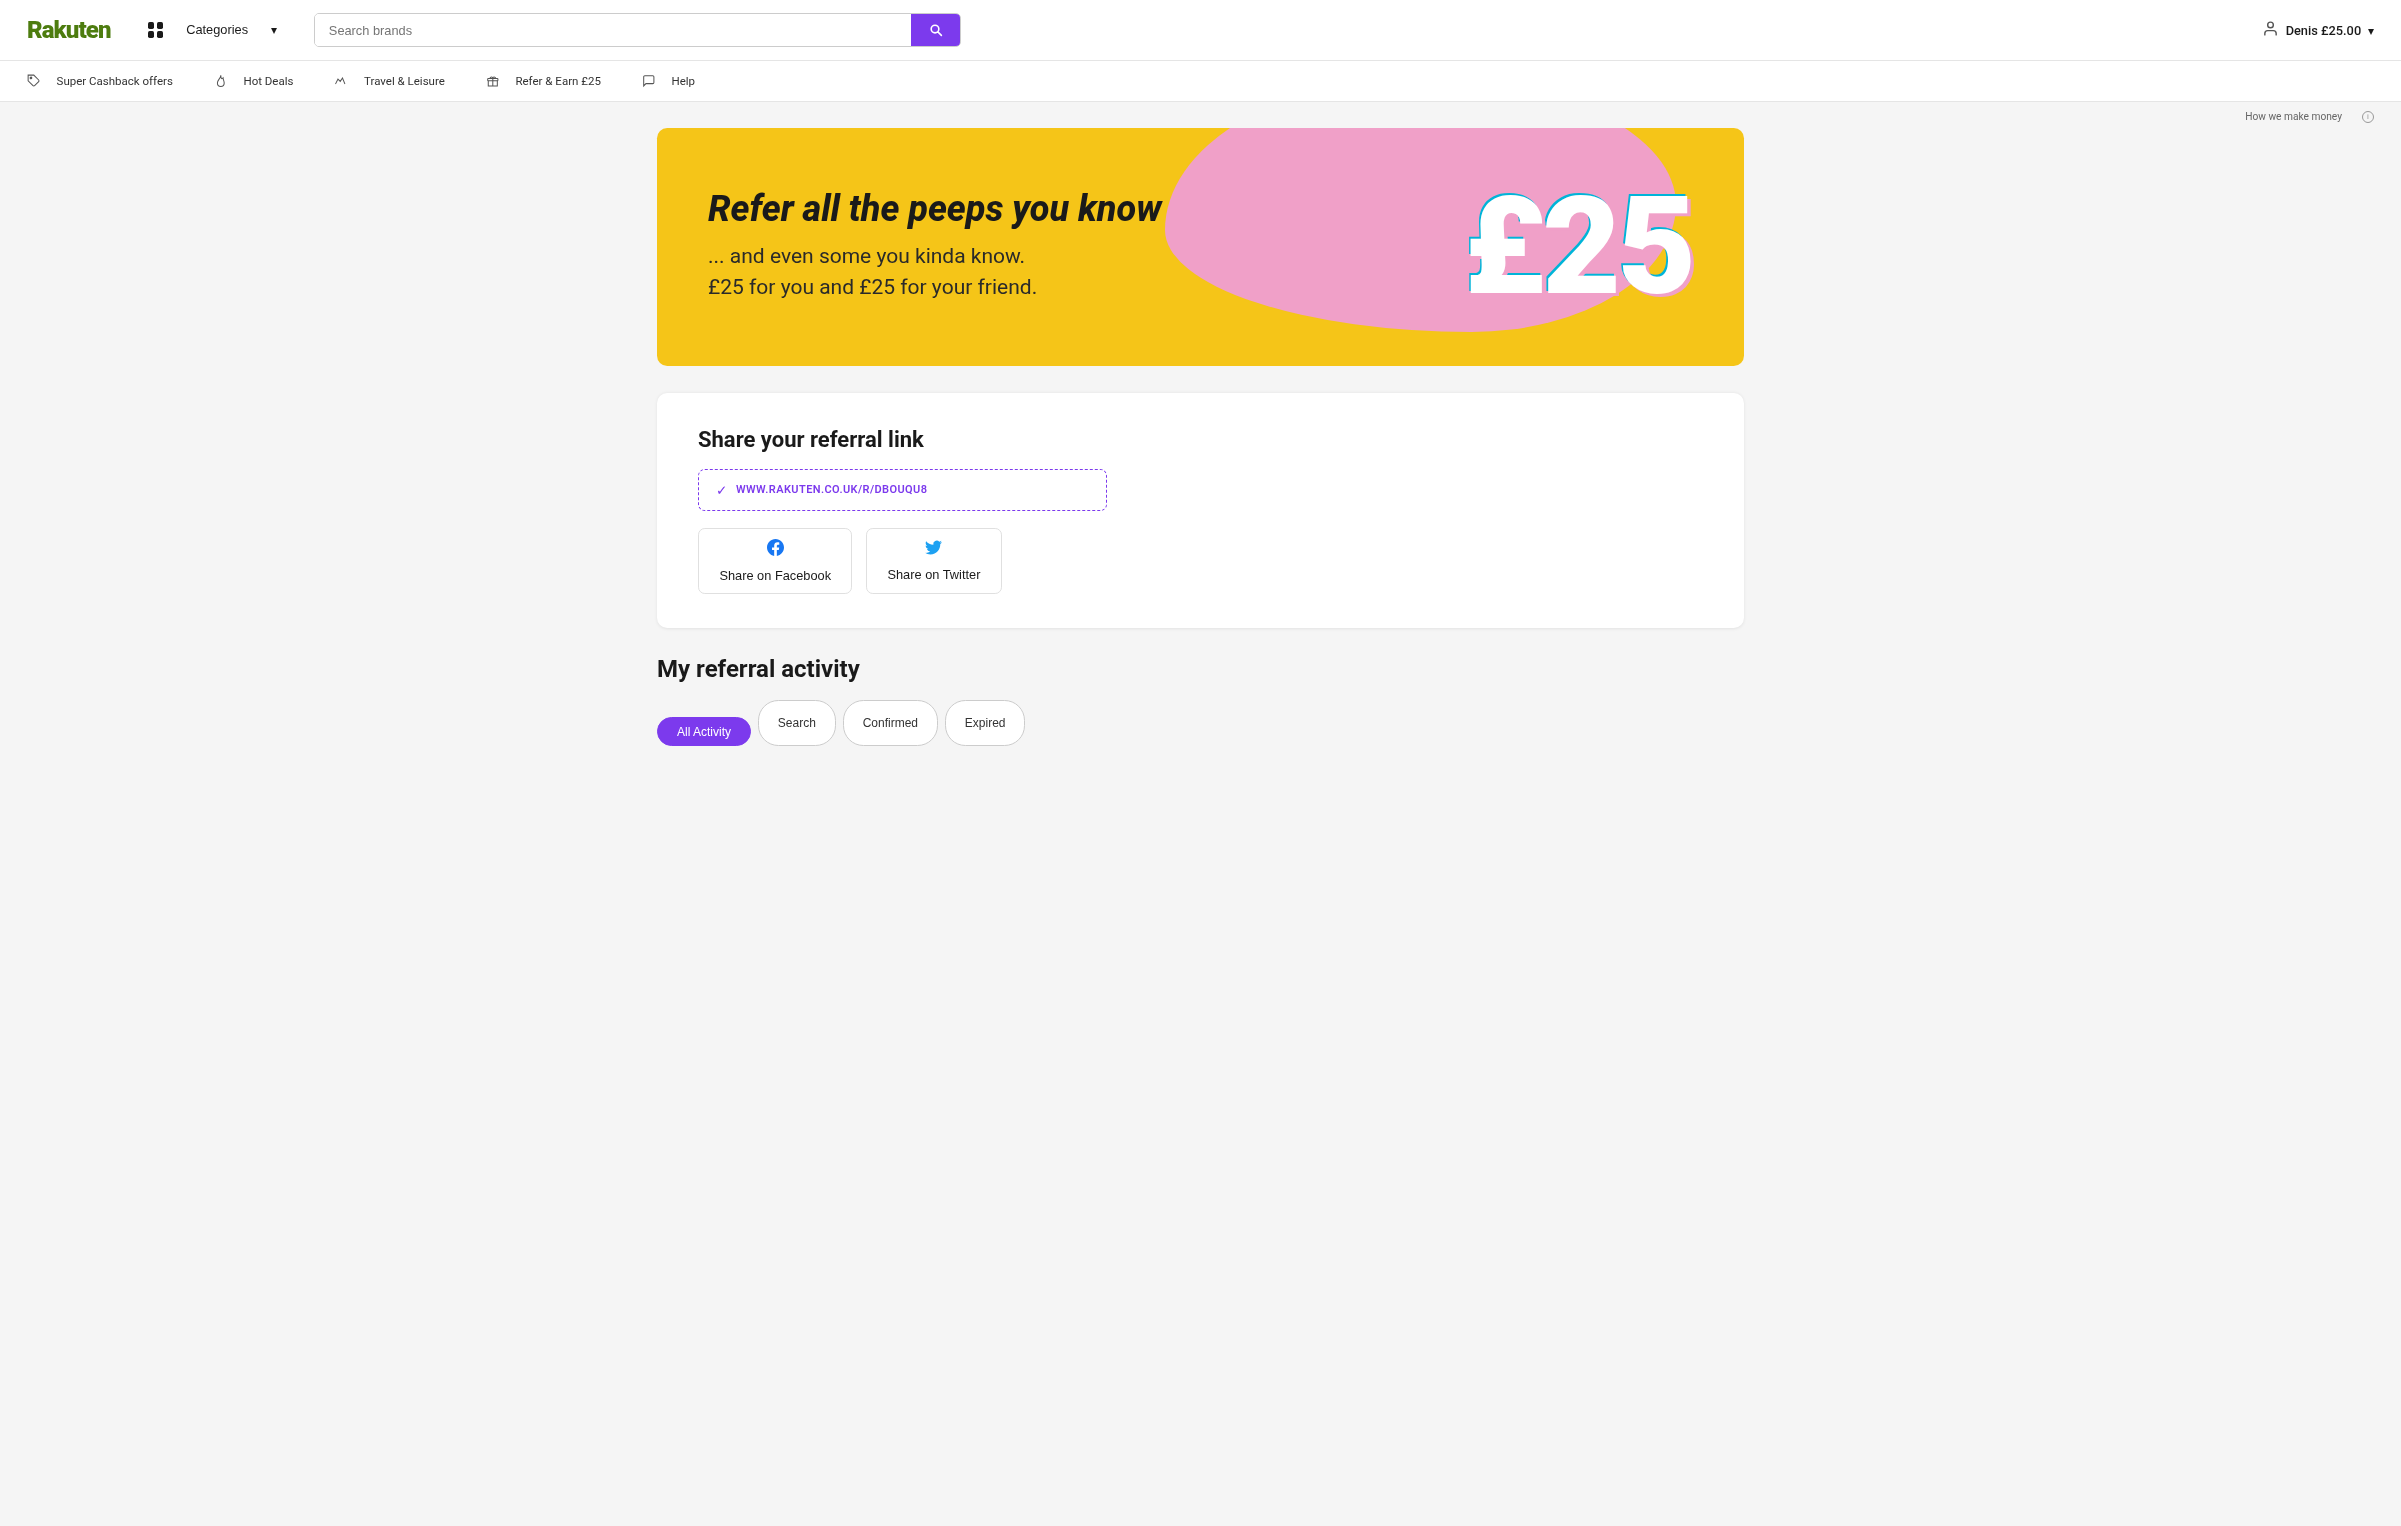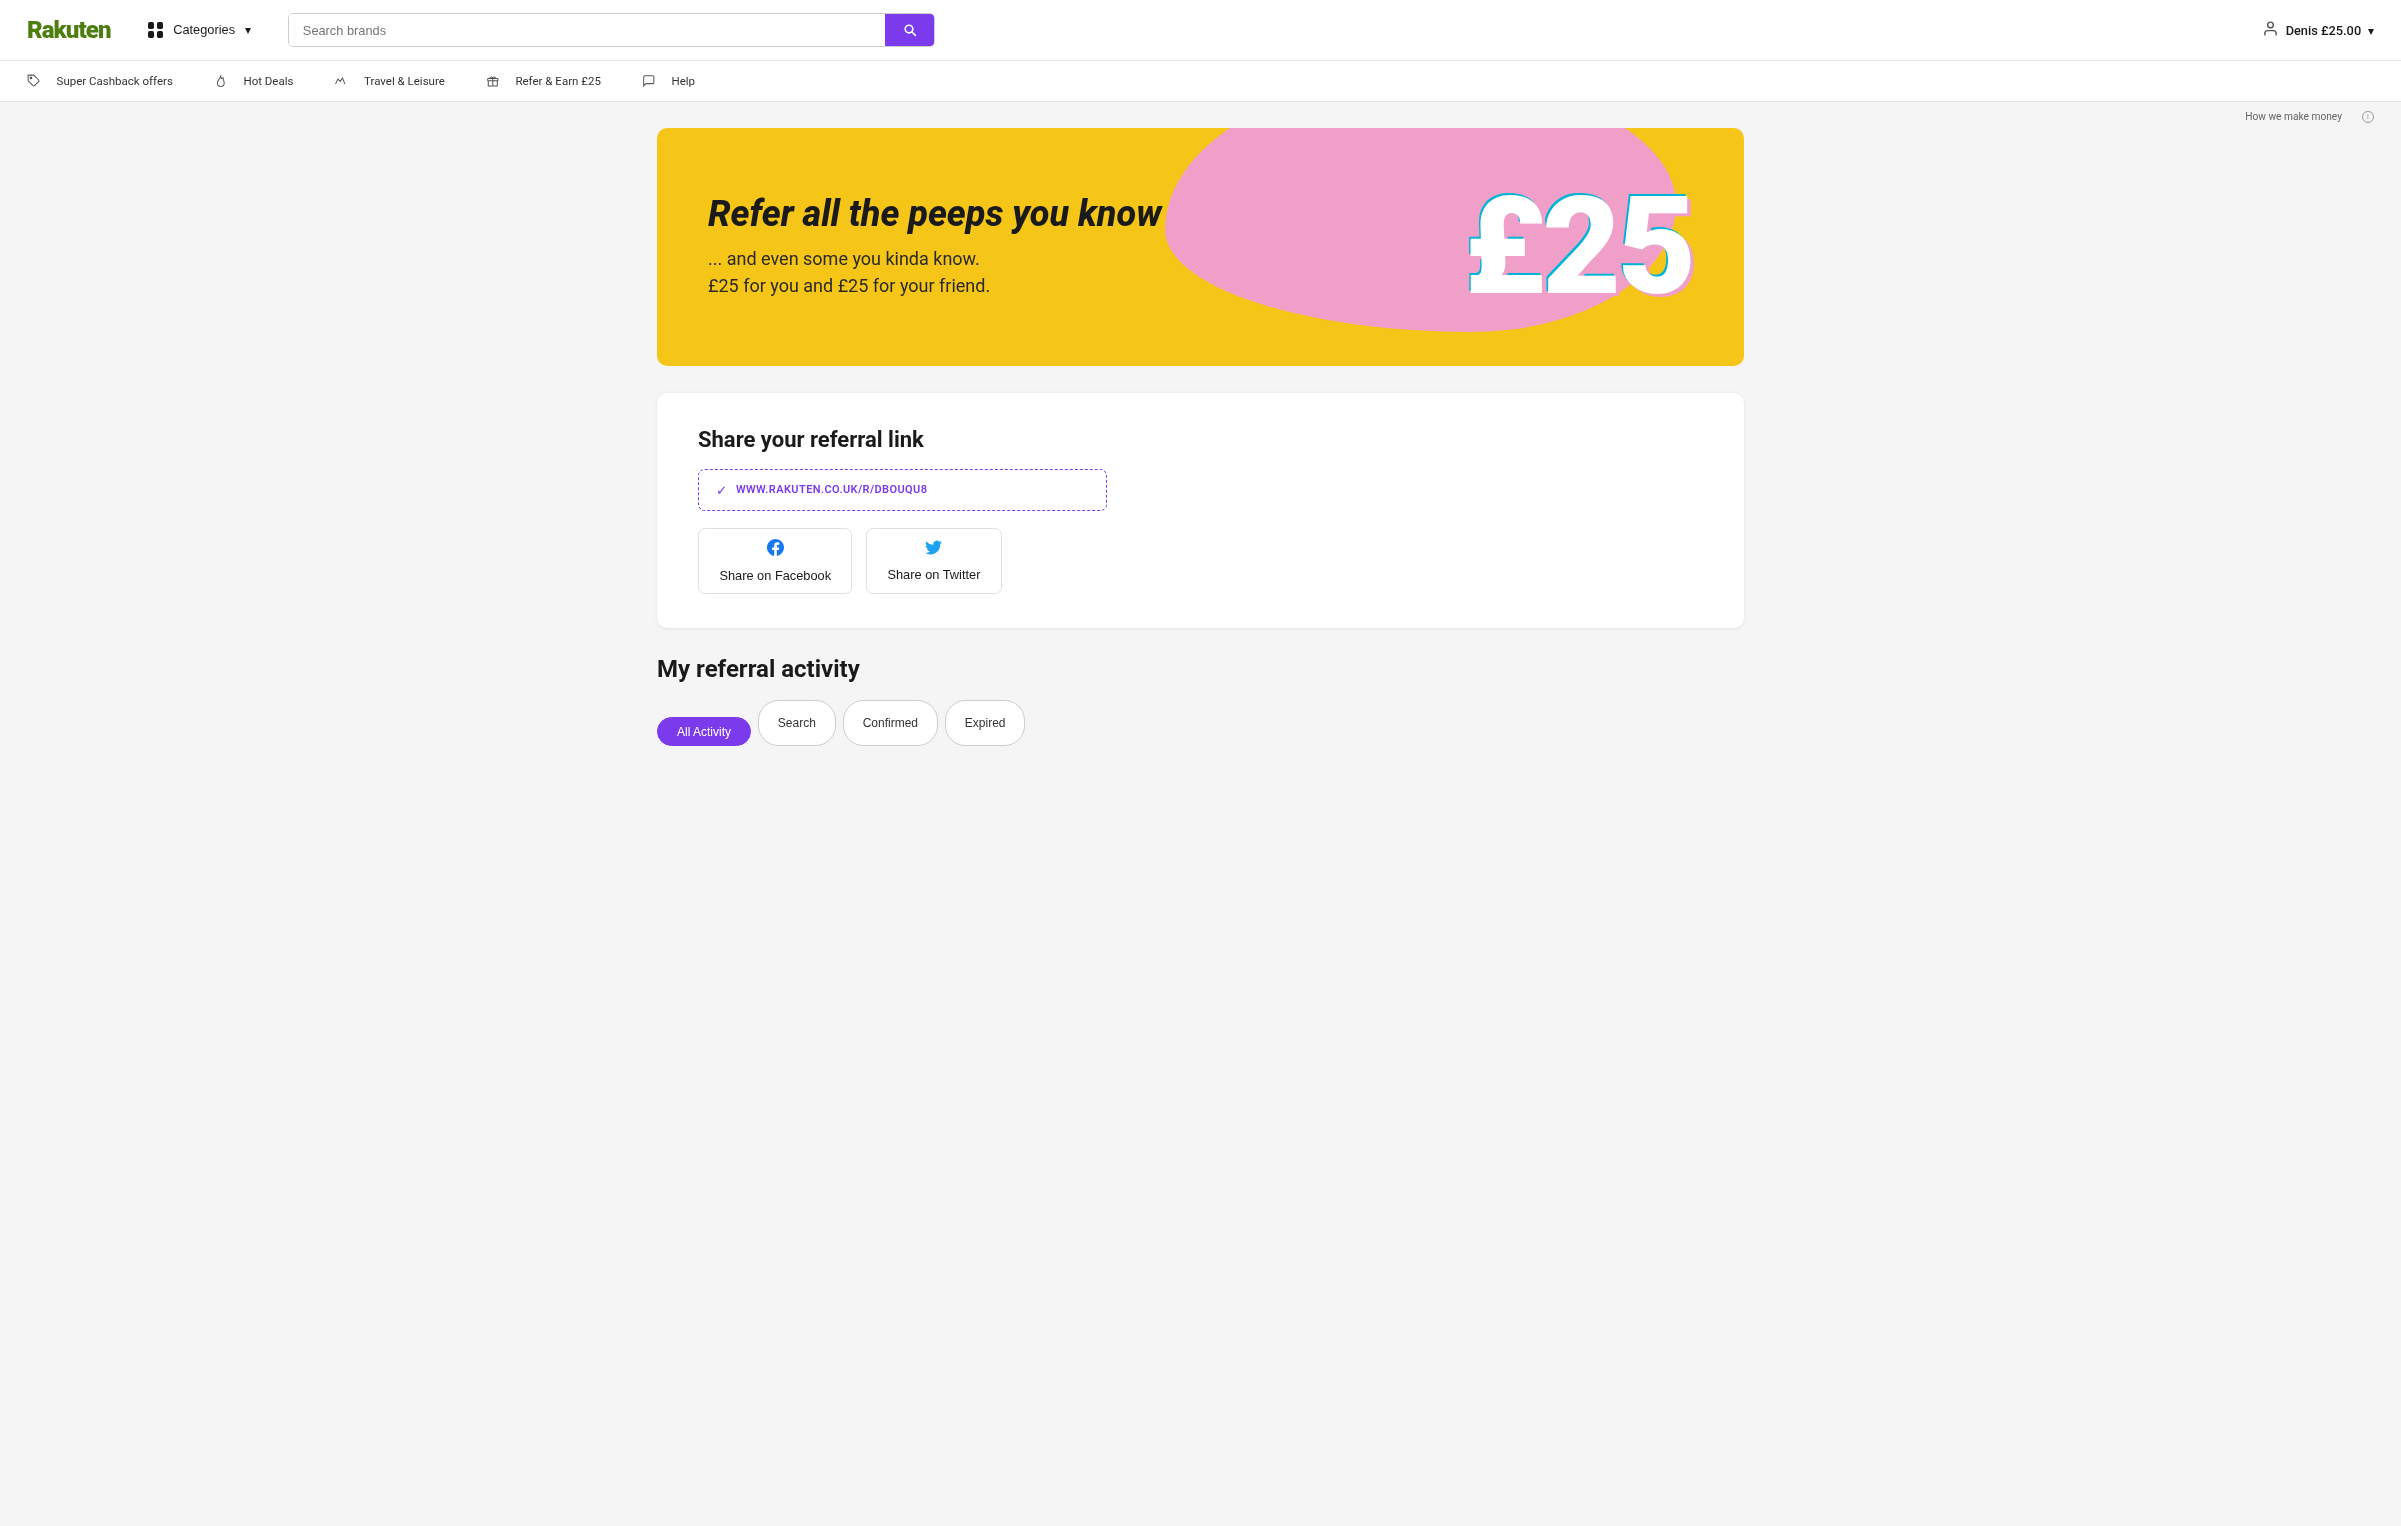--- a/index.html
+++ b/index.html
@@ -18,21 +18,21 @@
     .logo {
       font-size: 24px;
       font-weight: 900;
       color: #4d7c0f;
       letter-spacing: -0.9px;
       cursor: pointer;
     }
     .categories-btn {
       display: flex;
       align-items: center;
-      gap: 10px;
+      gap: 23px;
       font-size: 12.8px;
       font-weight: 500;
       color: #1a1a1a;
       cursor: pointer;
       padding: 6.8px 10.2px;
       border: none;
       background: none;
     }
     .categories-icon {
       display: grid;
@@ -159,21 +159,21 @@
     }
     .hero-title {
       font-size: 36px;
       font-weight: 800;
       color: #1a1a1a;
       line-height: 1.15;
       margin-bottom: 10.2px;
       font-style: italic;
     }
     .hero-subtitle {
-      font-size: 18px;
+      font-size: 21px;
       color: #2a2a2a;
       line-height: 1.5;
     }
     .hero-amount {
       position: relative;
       z-index: 1;
       font-size: 136px;
       font-weight: 900;
       color: white;
       line-height: 1;

